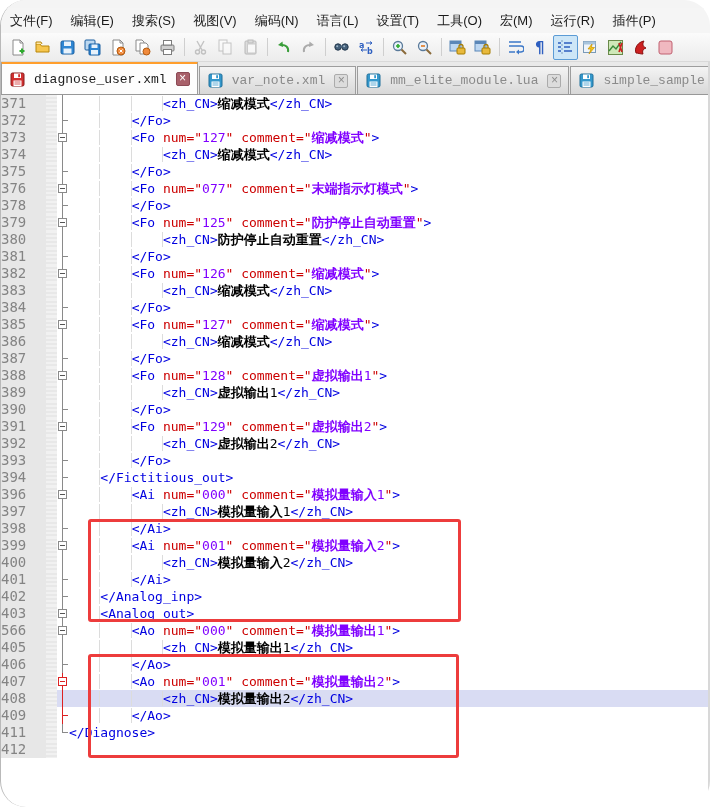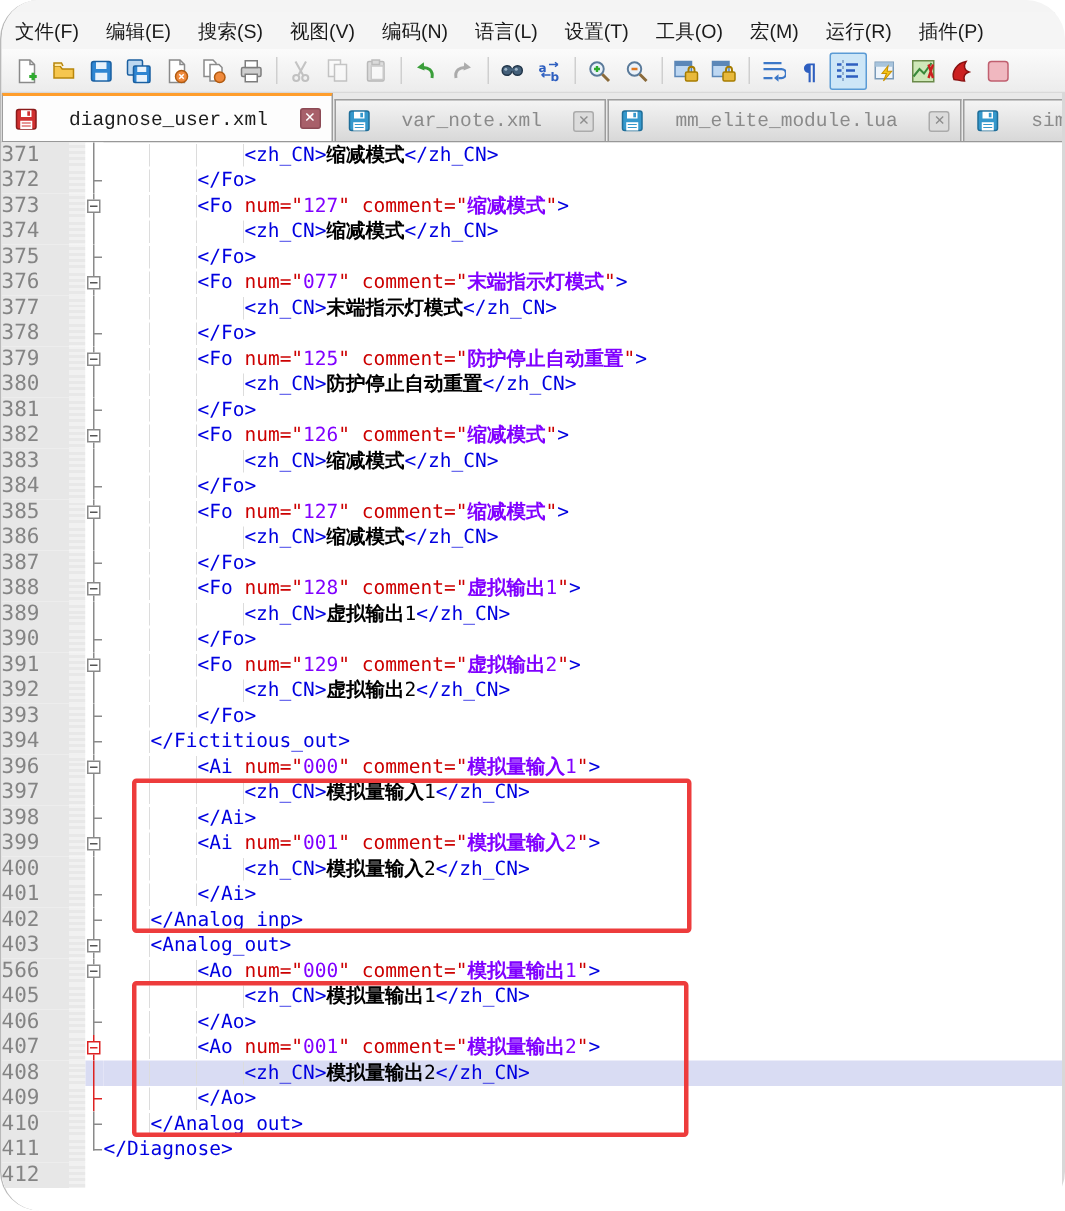--- a/index.html
+++ b/index.html
@@ -14,21 +14,21 @@
   #toolbar{position:absolute;left:0;top:33px;width:710px;height:29px;background:linear-gradient(#fbfbfb,#ececec);
            border-bottom:1px solid #d9d9d9;display:flex;align-items:center;padding-left:4px;box-sizing:border-box;overflow:hidden;}
   .tb{width:23px;height:23px;display:flex;align-items:center;justify-content:center;border:1px solid transparent;border-radius:2px;flex:0 0 auto;}
   .tb svg{display:block;}
   .tb.dis{opacity:.45;filter:grayscale(100%);}
   .tb.on{background:#cde6f7;border-color:#5b9bd5;}
   .tsep{width:8px;height:20px;flex:0 0 auto;position:relative;}
   .tsep::after{content:"";position:absolute;left:4px;top:1px;bottom:1px;width:1px;background:#cfcfcf;}
   
   #tabbar{position:absolute;left:0;top:62px;width:710px;height:33px;background:#e9e9e9;border-bottom:1px solid #989898;box-sizing:border-box;display:flex;align-items:flex-end;overflow:hidden;}
-  .tab{display:flex;align-items:center;gap:21px;height:28px;padding:0 7px 0 8px;margin-right:1px;
+  .tab{display:flex;align-items:center;gap:9px;height:28px;padding:0 7px 0 8px;margin-right:1px;
        background:linear-gradient(#f4f4f4,#d8d8d8);border:1px solid #9d9d9d;border-bottom:none;
        font-family:"Liberation Mono","DejaVu Sans Mono",monospace;font-size:13px;color:#8a8a8a;box-sizing:border-box;}
   .tab.active{height:33px;background:#fdfdfd;color:#1c1c1c;border-top:3px solid #ff9e2c;position:relative;z-index:2;}
   .tab .xbtn{width:14px;height:14px;line-height:13px;text-align:center;font-size:12px;color:#8d8d8d;
              background:#dcdcdc;border:1px solid #ababab;border-radius:2px;box-sizing:border-box;}
   .tab.active .xbtn{background:#a8606a;border-color:#8c4a55;color:#fff;}
   
   #editor{position:absolute;left:0;top:95px;width:708px;background:#fff;
           font-family:"DejaVu Sans Mono","Liberation Mono",monospace;font-size:13px;}
   .row{display:flex;height:17px;line-height:17px;}
@@ -352,28 +352,20 @@
       <div class="row">
         <div class="ln">376</div>
         <div class="bm"></div>
         <div class="fm">
           <i class="vl"></i>
           <b class="fb"></b>
         </div>
         <div class="tx"><span class="sg-i">        </span><span class="sg-t">&lt;Fo</span><span class="sg-p"> </span><span class="sg-a">num="</span><span class="sg-v">077</span><span class="sg-a">"</span><span class="sg-p"> </span><span class="sg-a">comment="</span><span class="sg-V">末端指示灯模式</span><span class="sg-a">"</span><span class="sg-t">&gt;</span></div>
       </div>
       <div class="row">
-        <div class="ln">377</div>
-        <div class="bm"></div>
-        <div class="fm">
-          <i class="vl"></i>
-        </div>
-        <div class="tx"><span class="sg-i">            </span><span class="sg-t">&lt;zh_CN&gt;</span><span class="sg-c">末端指示灯模式</span><span class="sg-t">&lt;/zh_CN&gt;</span></div>
-      </div>
-      <div class="row">
         <div class="ln">378</div>
         <div class="bm"></div>
         <div class="fm">
           <i class="vl"></i>
           <i class="hl"></i>
         </div>
         <div class="tx"><span class="sg-i">        </span><span class="sg-t">&lt;/Fo&gt;</span></div>
       </div>
       <div class="row">
         <div class="ln">379</div>
@@ -628,29 +620,20 @@
         <div class="tx"><span class="sg-i">            </span><span class="sg-t">&lt;zh_CN&gt;</span><span class="sg-c">模拟量输出</span><span class="sg-p">2</span><span class="sg-t">&lt;/zh_CN&gt;</span></div>
       </div>
       <div class="row">
         <div class="ln">409</div>
         <div class="bm"></div>
         <div class="fm redf">
           <i class="vl"></i>
           <i class="hl"></i>
         </div>
         <div class="tx"><span class="sg-i">        </span><span class="sg-t">&lt;/Ao&gt;</span></div>
-      </div>
-      <div class="row">
-        <div class="ln">410</div>
-        <div class="bm"></div>
-        <div class="fm">
-          <i class="vl"></i>
-          <i class="hl"></i>
-        </div>
-        <div class="tx"><span class="sg-i">    </span><span class="sg-t">&lt;/Analog_out&gt;</span></div>
       </div>
       <div class="row">
         <div class="ln">411</div>
         <div class="bm"></div>
         <div class="fm">
           <i class="vl half"></i>
           <i class="hl"></i>
         </div>
         <div class="tx"><span class="sg-t">&lt;/Diagnose&gt;</span></div>
       </div>

